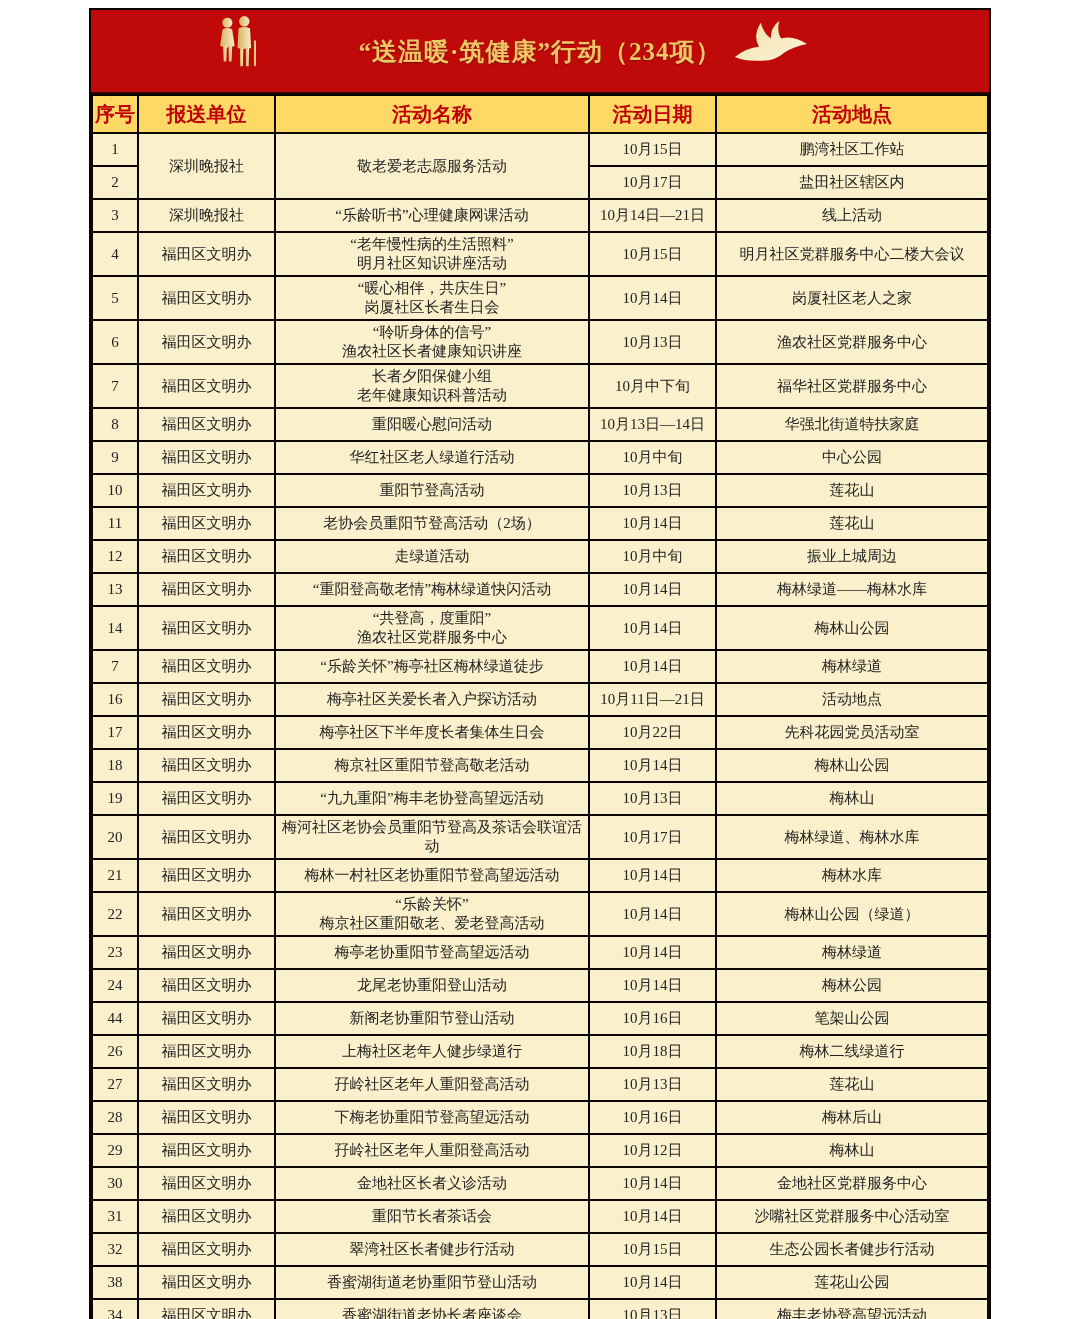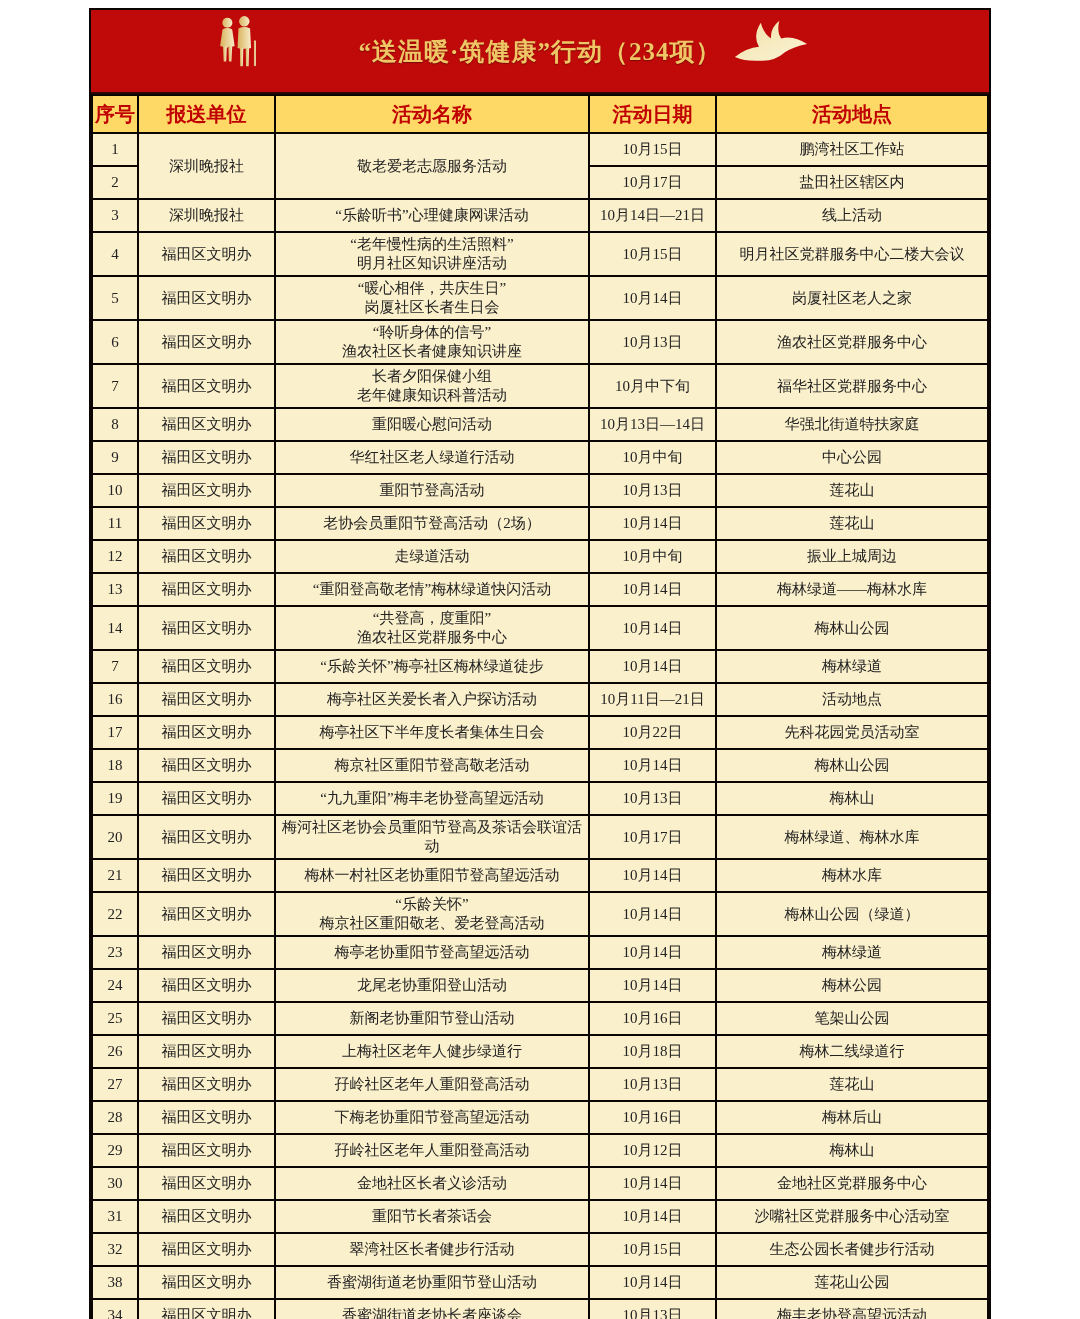--- a/index.html
+++ b/index.html
@@ -298,21 +298,21 @@
           <td>梅林绿道</td>
         </tr>
         <tr>
           <td>24</td>
           <td>福田区文明办</td>
           <td>龙尾老协重阳登山活动</td>
           <td>10月14日</td>
           <td>梅林公园</td>
         </tr>
         <tr>
-          <td>25</td>
+          <td>44</td>
           <td>福田区文明办</td>
           <td>新阁老协重阳节登山活动</td>
           <td>10月16日</td>
           <td>笔架山公园</td>
         </tr>
         <tr>
           <td>26</td>
           <td>福田区文明办</td>
           <td>上梅社区老年人健步绿道行</td>
           <td>10月18日</td>

